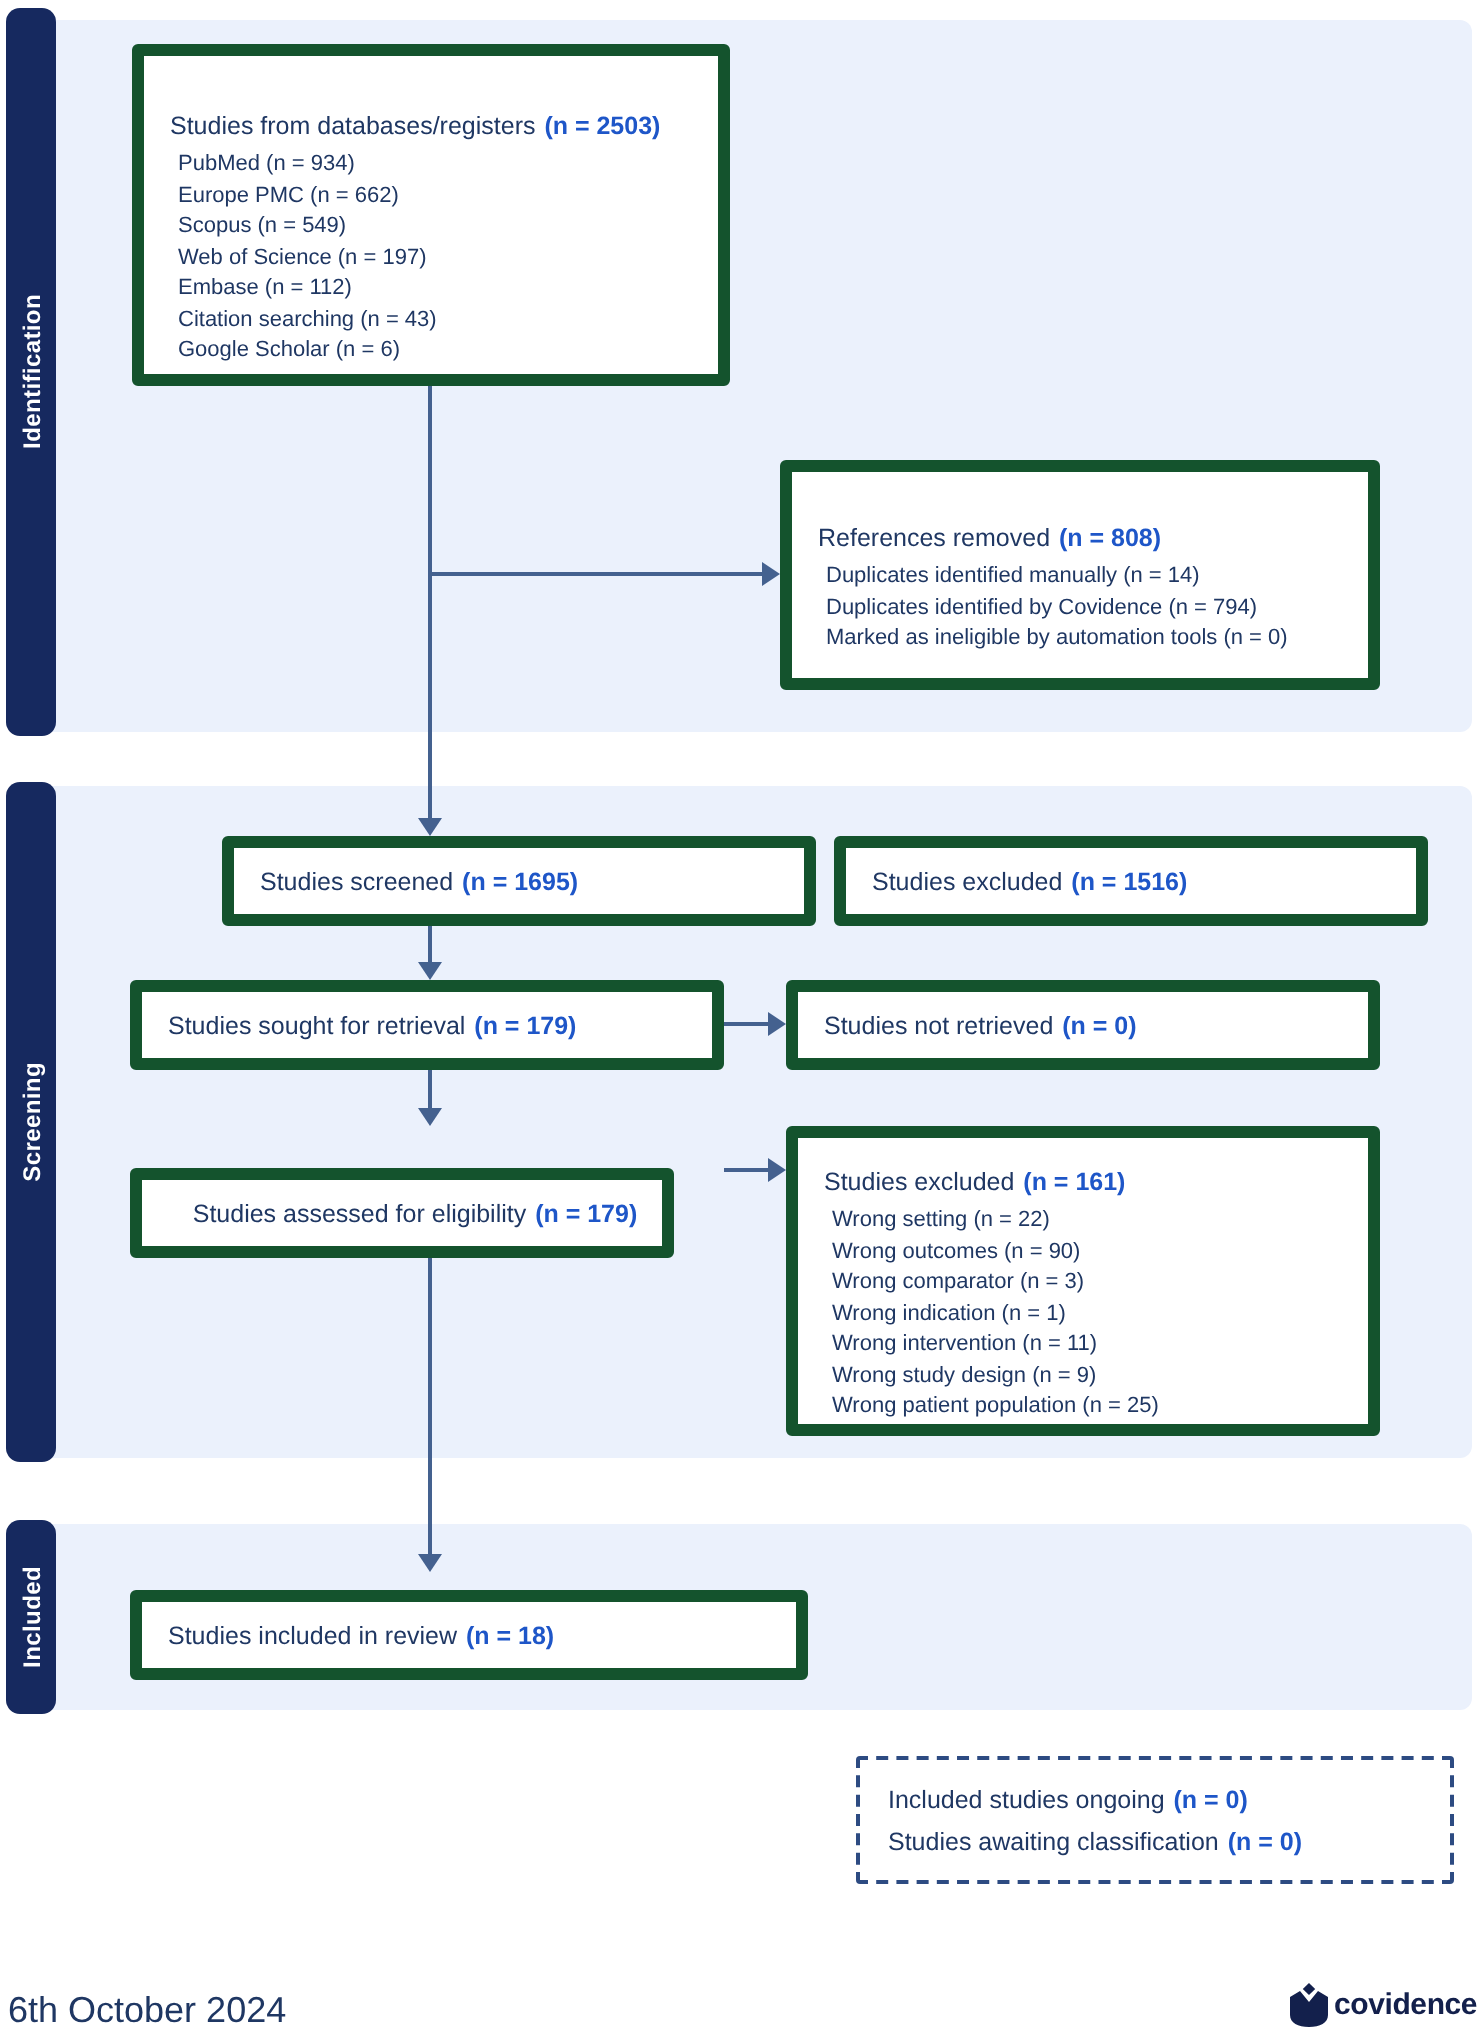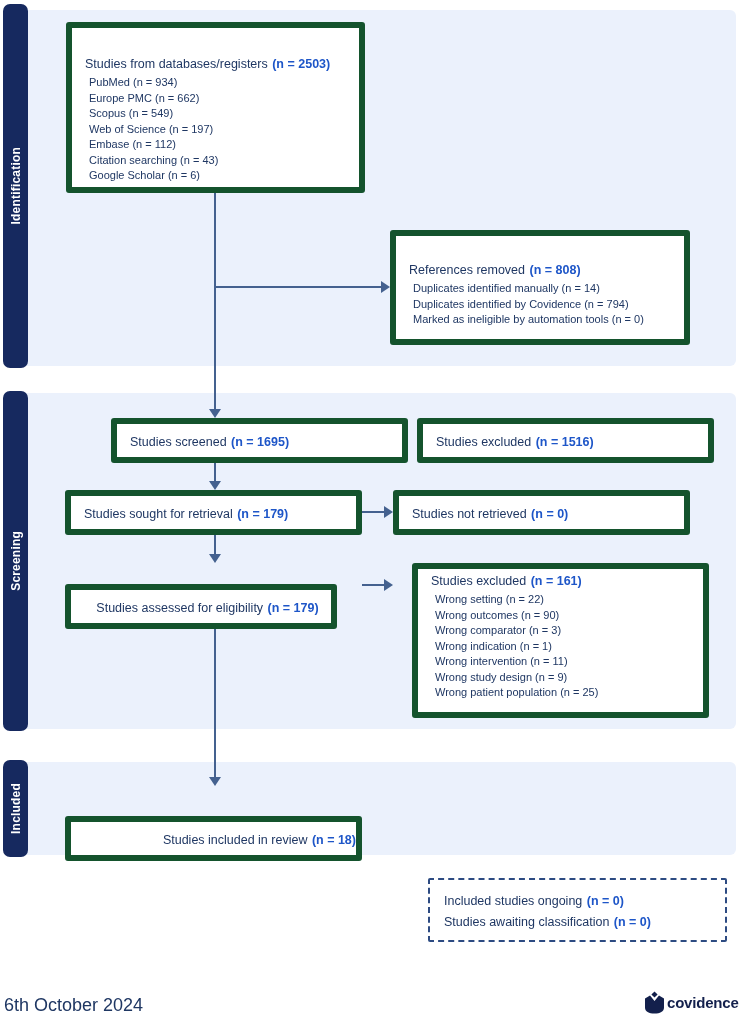--- a/index.html
+++ b/index.html
@@ -113,34 +113,34 @@
   <div class="box row" style="left:65px;top:490px;width:297px;height:45px;">
     <div><span class="t">Studies sought for retrieval</span> <span class="n">(n = 179)</span></div>
   </div>
   <div class="box row" style="left:393px;top:490px;width:297px;height:45px;">
     <div><span class="t">Studies not retrieved</span> <span class="n">(n = 0)</span></div>
   </div>
 
   <div class="box row" style="left:65px;top:584px;width:272px;height:45px;justify-content:center;">
     <div><span class="t">Studies assessed for eligibility</span> <span class="n">(n = 179)</span></div>
   </div>
-  <div class="box" style="left:412px;top:563px;width:297px;height:155px;padding:2px 8px 0 13px;">
+  <div class="box" style="left:393px;top:563px;width:297px;height:155px;padding:13px 8px 0 13px;">
     <div><span class="t">Studies excluded</span> <span class="n">(n = 161)</span></div>
     <div class="items">
       <div>Wrong setting (n = 22)</div>
       <div>Wrong outcomes (n = 90)</div>
       <div>Wrong comparator (n = 3)</div>
       <div>Wrong indication (n = 1)</div>
       <div>Wrong intervention (n = 11)</div>
       <div>Wrong study design (n = 9)</div>
       <div>Wrong patient population (n = 25)</div>
     </div>
   </div>
 
-  <div class="box row" style="left:65px;top:816px;width:297px;height:45px;justify-content:flex-end;">
+  <div class="box row" style="left:65px;top:795px;width:339px;height:45px;">
     <div><span class="t">Studies included in review</span> <span class="n">(n = 18)</span></div>
   </div>
 
   <div class="dashedbox" style="left:428px;top:878px;width:299px;height:64px;">
     <div><span class="t">Included studies ongoing</span> <span class="n">(n = 0)</span></div>
     <div><span class="t">Studies awaiting classification</span> <span class="n">(n = 0)</span></div>
   </div>
 
   <div class="footer-date">6th October 2024</div>
 

